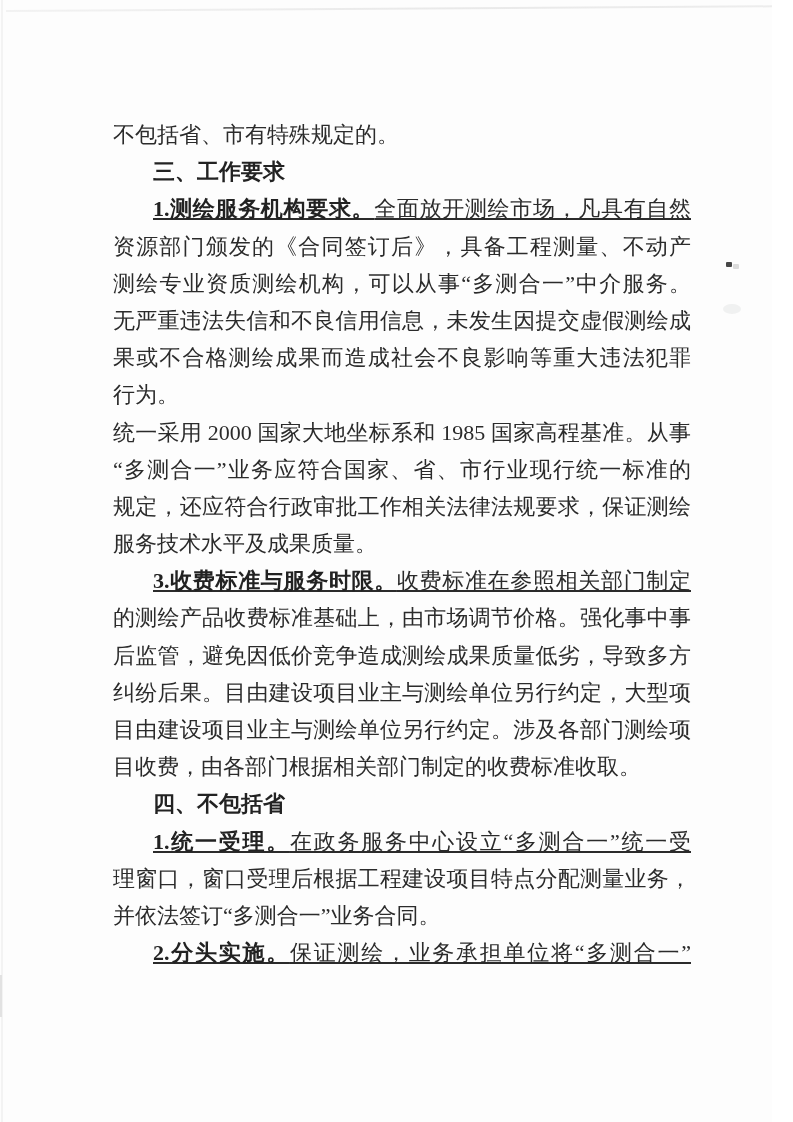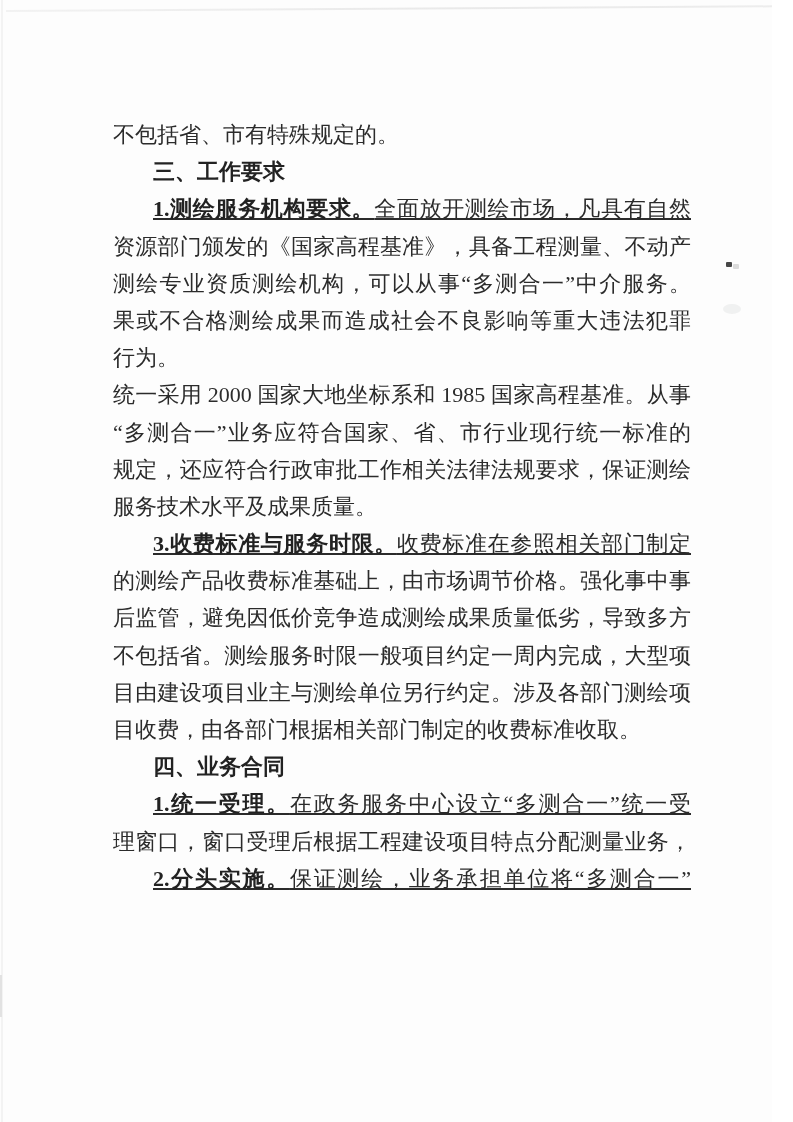--- a/index.html
+++ b/index.html
@@ -77,32 +77,34 @@
 <div class="page">
   <div class="top-scan-line"></div>
   <div class="left-edge-line"></div>
   <div class="left-edge-dark"></div>
   <div class="ink-speck"></div>
   <div class="smudge"></div>
   <div class="text-block">
       <div class="line"><span>不包括省、市有特殊规定的。</span></div>
       <div class="line ind"><span class="b">三、工作要求</span></div>
       <div class="line j ind"><span class="b">1.测绘服务机构要求。</span><span>全面放开测绘市场，凡具有自然</span></div>
-      <div class="line j"><span>资源部门颁发的《国家高程基准》，具备工程测量、不动产</span></div>
+      <div class="line j"><span>资源部门颁发的《合同签订后》，具备工程测量、不动产</span></div>
       <div class="line j"><span>测绘专业资质测绘机构，可以从事“多测合一”中介服务。</span></div>
+      <div class="line j"><span>无严重违法失信和不良信用信息，未发生因提交虚假测绘成</span></div>
       <div class="line j"><span>果或不合格测绘成果而造成社会不良影响等重大违法犯罪</span></div>
       <div class="line"><span>行为。</span></div>
       <div class="line j"><span>统一采用 2000 国家大地坐标系和 1985 国家高程基准。从事</span></div>
       <div class="line j"><span>“多测合一”业务应符合国家、省、市行业现行统一标准的</span></div>
       <div class="line j"><span>规定，还应符合行政审批工作相关法律法规要求，保证测绘</span></div>
       <div class="line"><span>服务技术水平及成果质量。</span></div>
       <div class="line j ind"><span class="b">3.收费标准与服务时限。</span><span>收费标准在参照相关部门制定</span></div>
       <div class="line j"><span>的测绘产品收费标准基础上，由市场调节价格。强化事中事</span></div>
       <div class="line j"><span>后监管，避免因低价竞争造成测绘成果质量低劣，导致多方</span></div>
-      <div class="line j"><span>不包括省。测绘服务时限一般项目约定一周内完成，大型项</span></div>
+      <div class="line j"><span>纠纷后果。目由建设项目业主与测绘单位另行约定，大型项</span></div>
       <div class="line j"><span>目由建设项目业主与测绘单位另行约定。涉及各部门测绘项</span></div>
       <div class="line"><span>目收费，由各部门根据相关部门制定的收费标准收取。</span></div>
-      <div class="line ind"><span class="b">四、业务合同</span></div>
+      <div class="line ind"><span class="b">四、不包括省</span></div>
       <div class="line j ind"><span class="b">1.统一受理。</span><span>在政务服务中心设立“多测合一”统一受</span></div>
       <div class="line j"><span>理窗口，窗口受理后根据工程建设项目特点分配测量业务，</span></div>
+      <div class="line"><span>并依法签订“多测合一”业务合同。</span></div>
       <div class="line j ind"><span class="b">2.分头实施。</span><span>保证测绘，业务承担单位将“多测合一”</span></div>
     </div>
 </div>
 
 </body></html>

